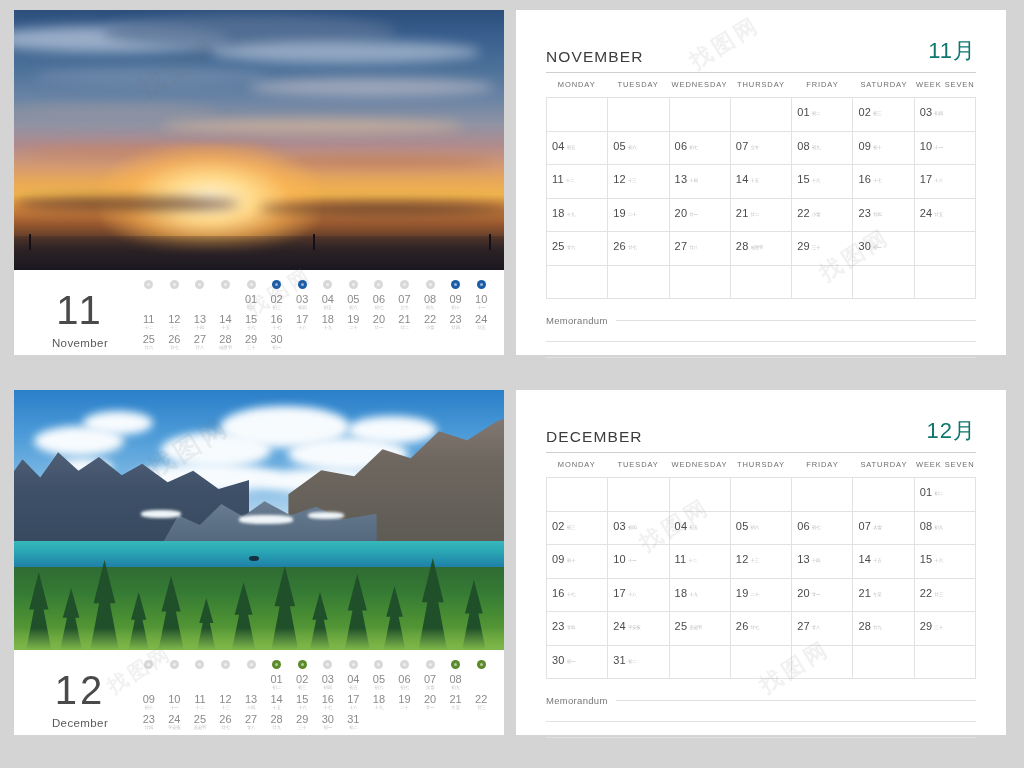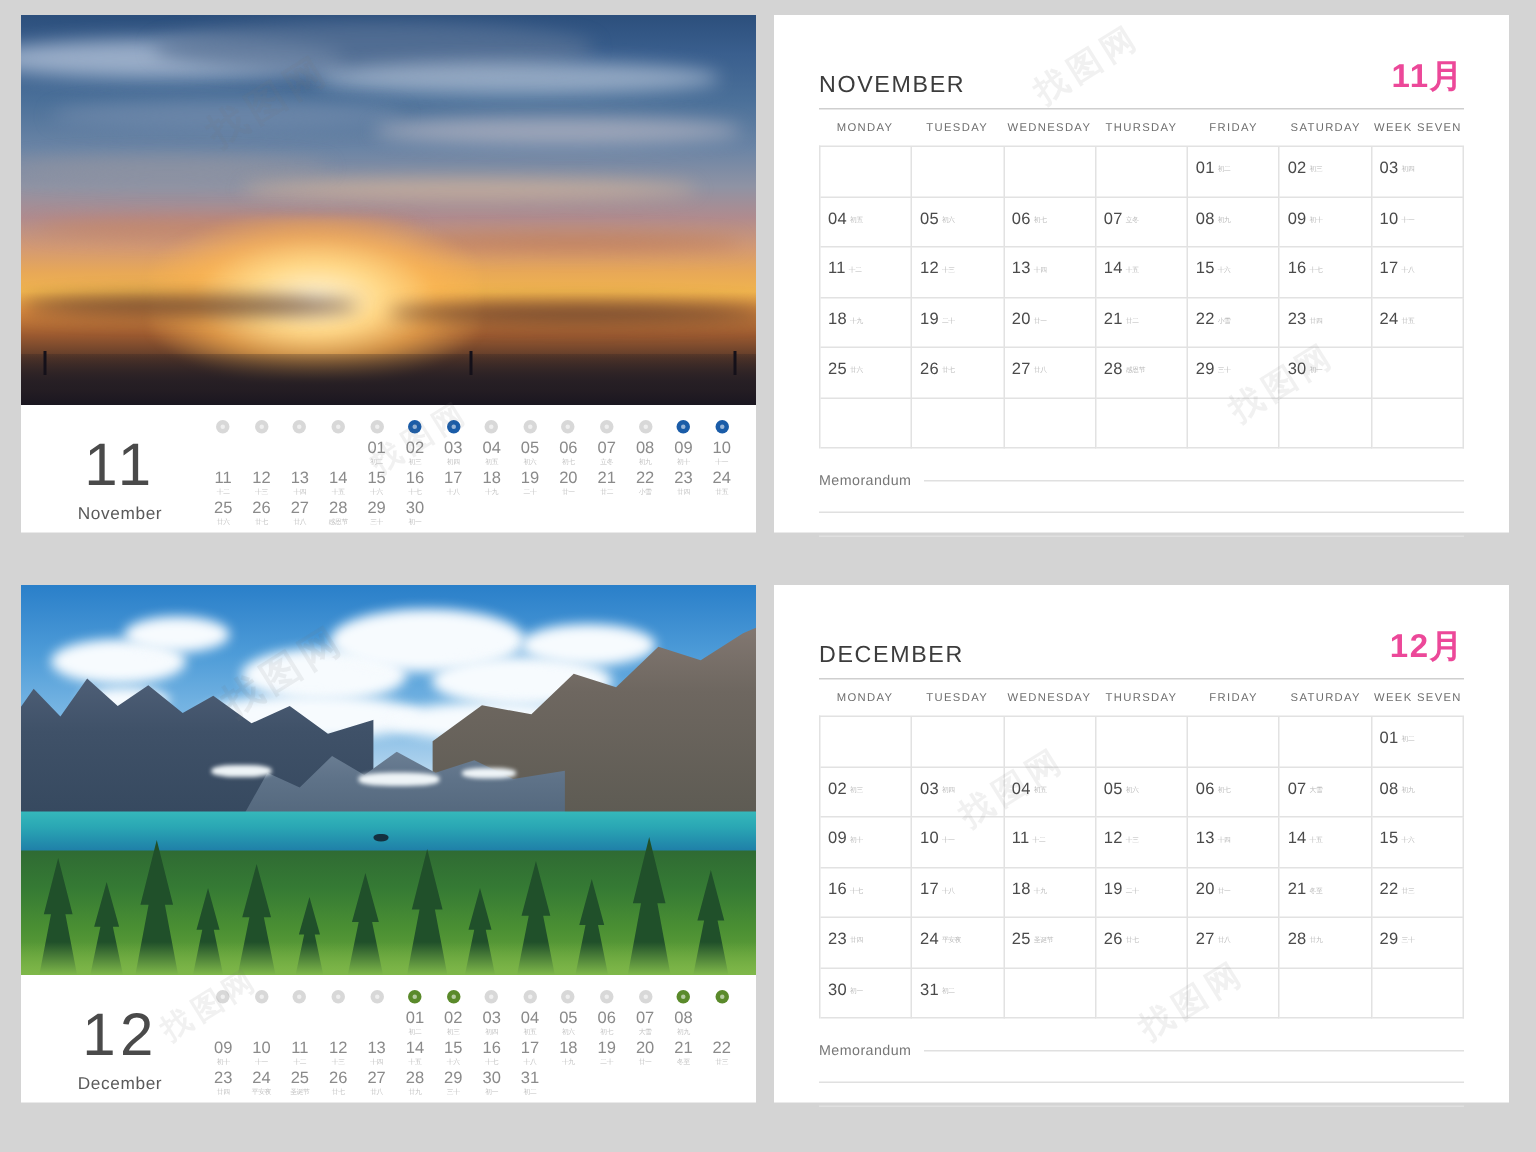--- a/index.html
+++ b/index.html
@@ -194,22 +194,22 @@
     padding-bottom: 6px;
   }
   .gp-month-en {
     font-size: 15.5px;
     color: #3c3c3c;
     letter-spacing: 1.1px;
     font-weight: 400;
   }
   .gp-month-cn {
     font-size: 22px;
-    color: #ec4899;
-    font-weight: 700;
+    color: #0f766e;
+    font-weight: 400;
     letter-spacing: 1px;
     margin-left: 20px;
   }
   .gp-rule { height: 1px; background: #cfcfcf; }
 
   .gp-weekdays {
     display: grid;
     grid-template-columns: repeat(7, 1fr);
     padding: 7px 0 8px 0;
   }

